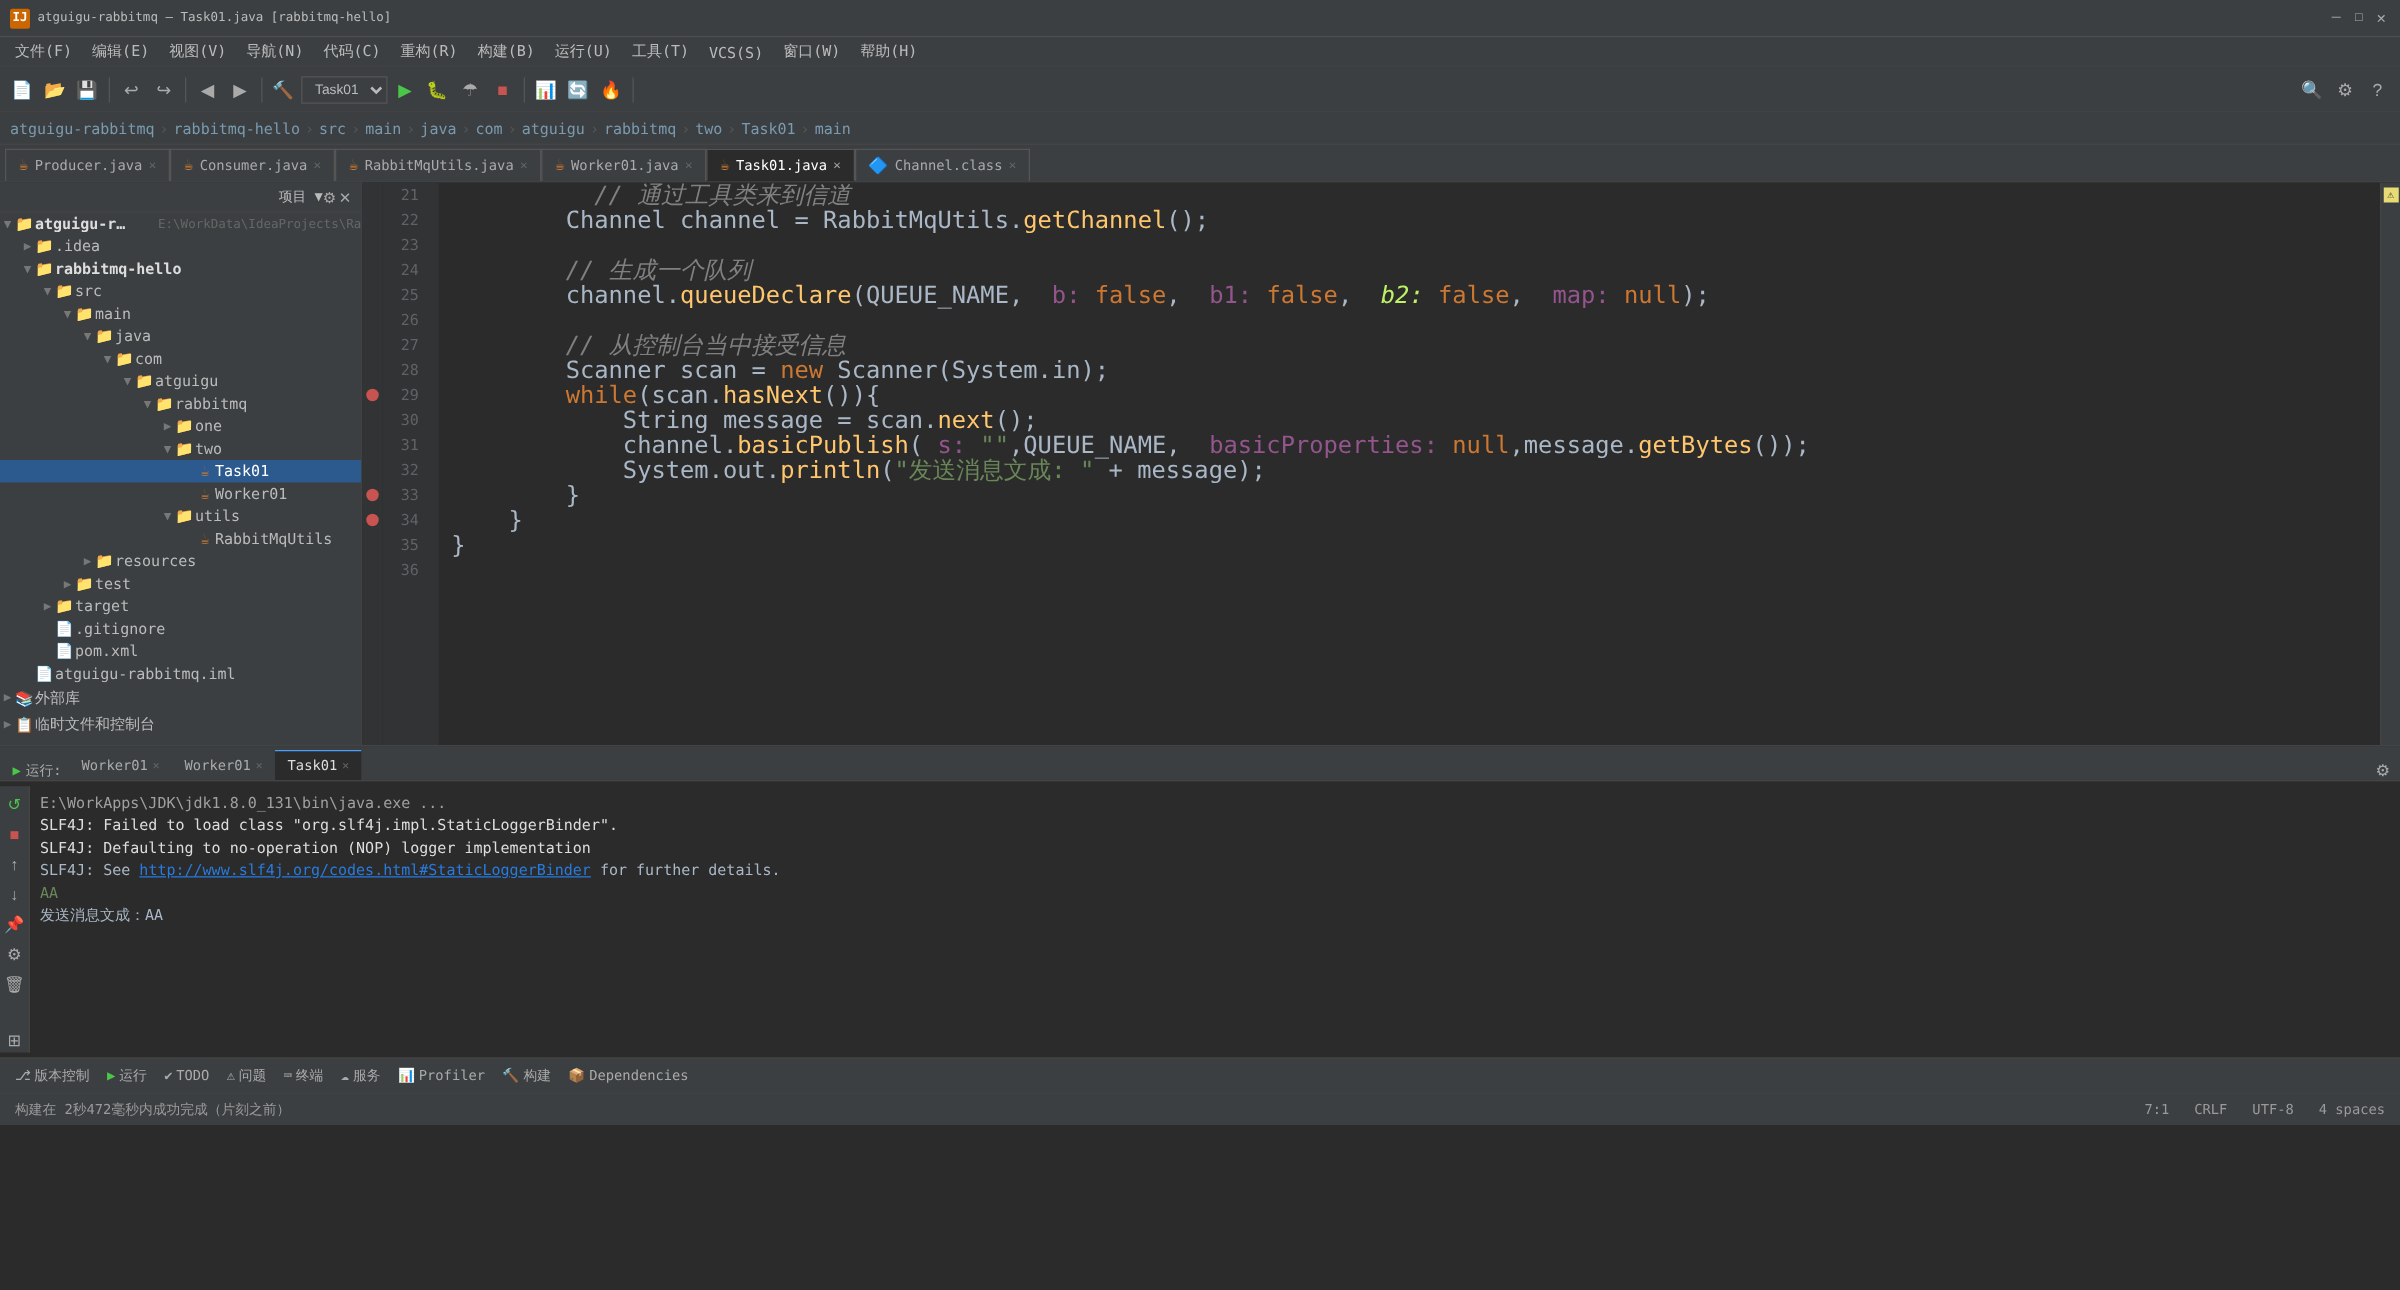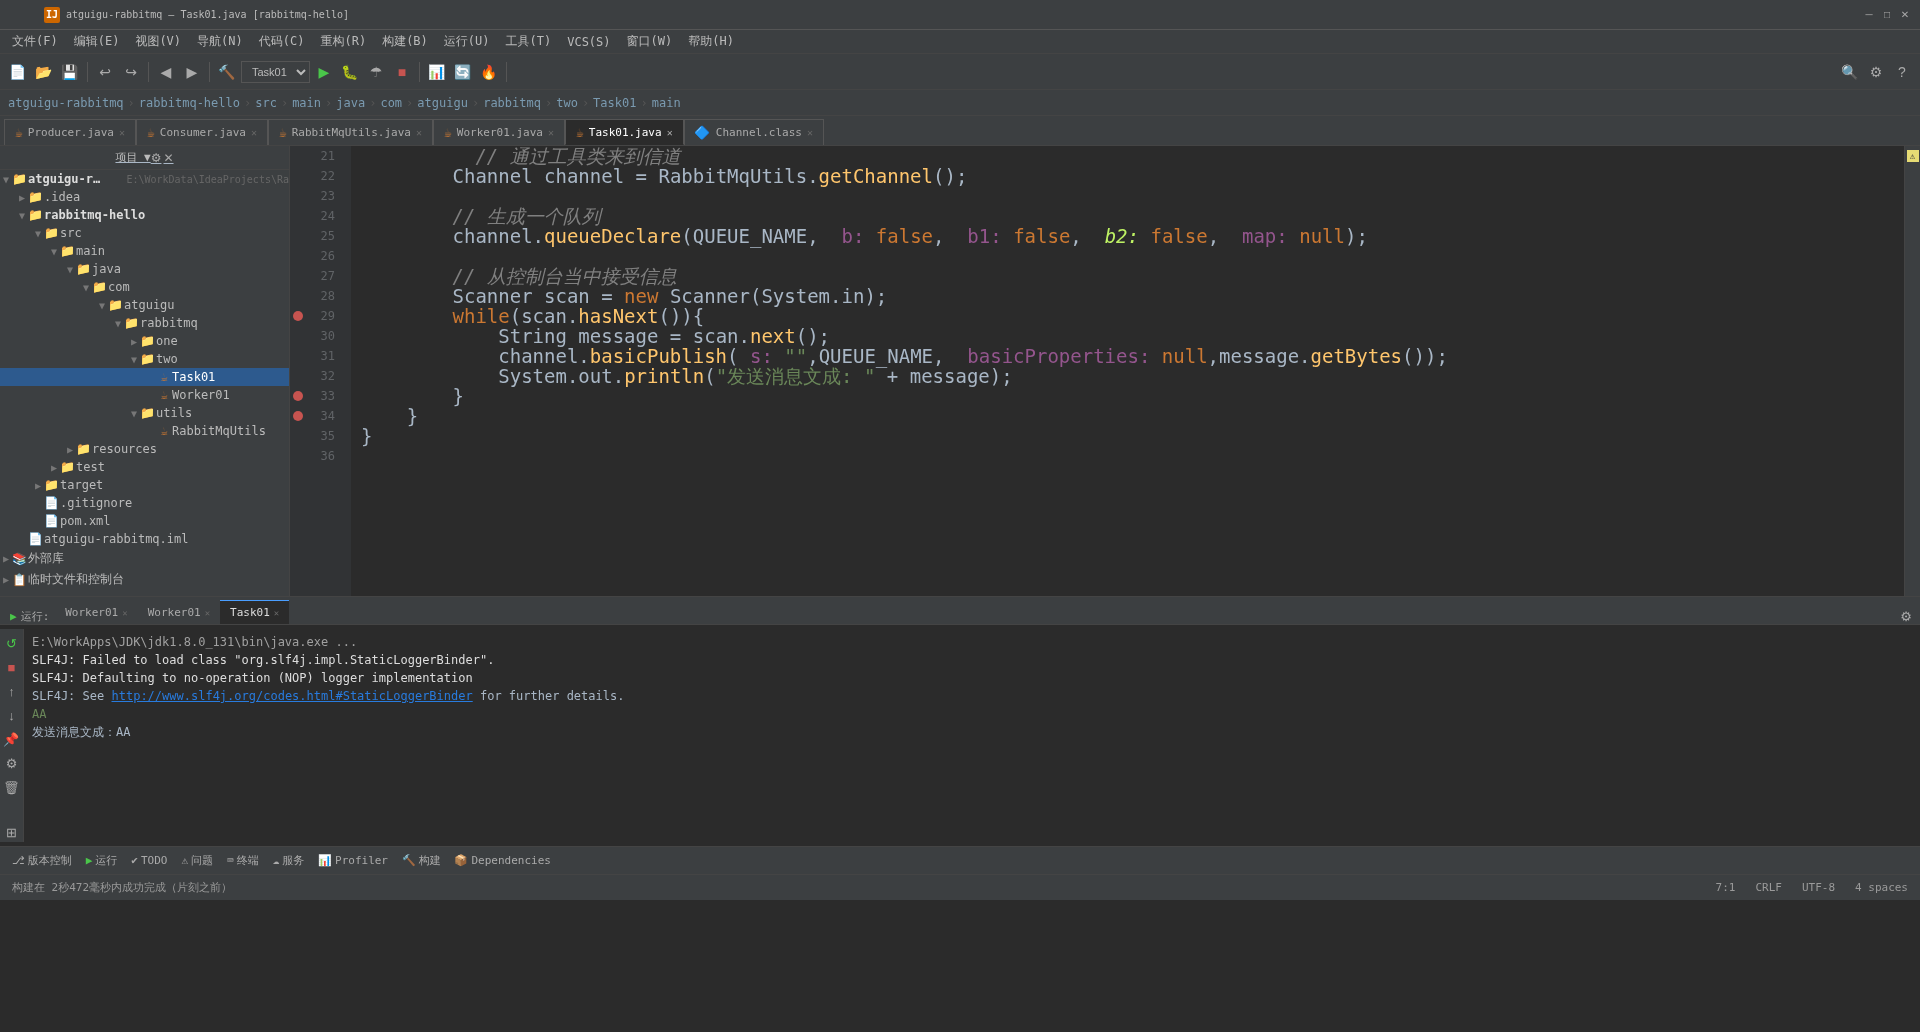--- a/index.html
+++ b/index.html
@@ -32,21 +32,20 @@
       width: 16px;
       height: 16px;
       background: #cc6600;
       border-radius: 2px;
       display: flex;
       align-items: center;
       justify-content: center;
       font-size: 10px;
       color: white;
       font-weight: bold;
-      margin-left: 36px;
     }
     #title-text {
       color: #bbbbbb;
       font-size: 10px;
     }
     #title-bar-controls {
       display: flex;
       gap: 4px;
     }
     .title-btn {
@@ -174,23 +173,22 @@
       background: #3c3f41;
       border-right: 1px solid #444;
       overflow-y: auto;
       flex-shrink: 0;
     }
     #sidebar-header {
       background: #3c3f41;
       padding: 4px 8px;
       display: flex;
       align-items: center;
-      justify-content: center;
+      justify-content: flex-end;
       border-bottom: 1px solid #444;
-      text-decoration: underline;
     }
     .sidebar-title {
       color: #bbb;
       font-size: 11px;
       text-transform: uppercase;
     }
     .tree-item {
       display: flex;
       align-items: center;
       padding: 2px 0;

